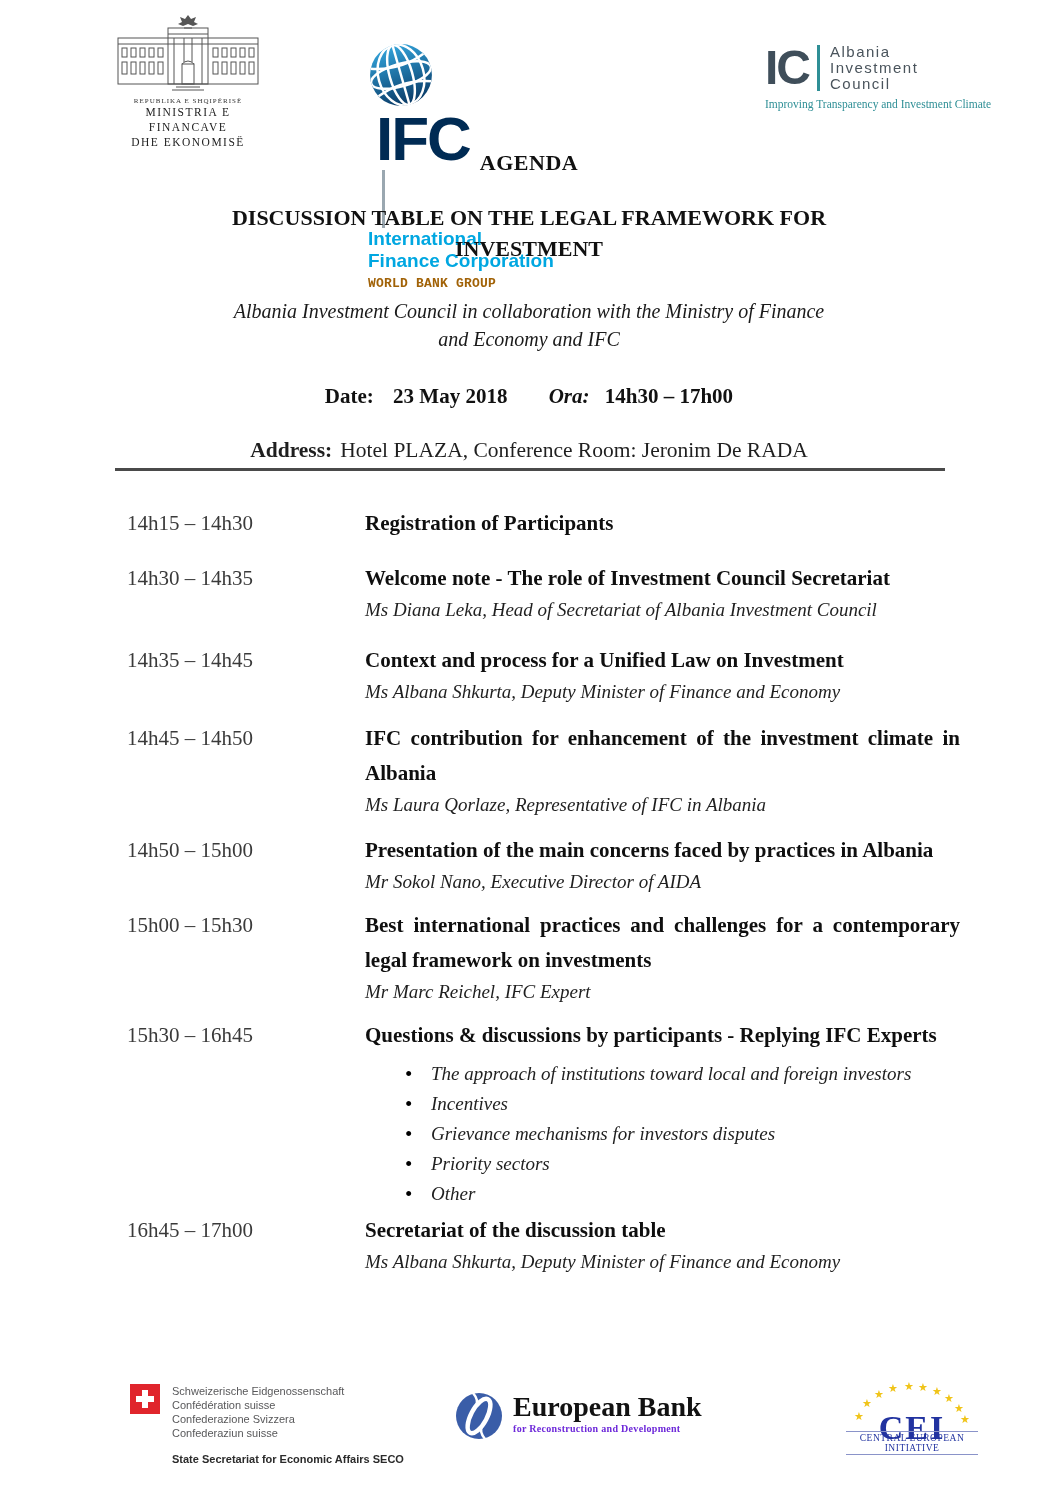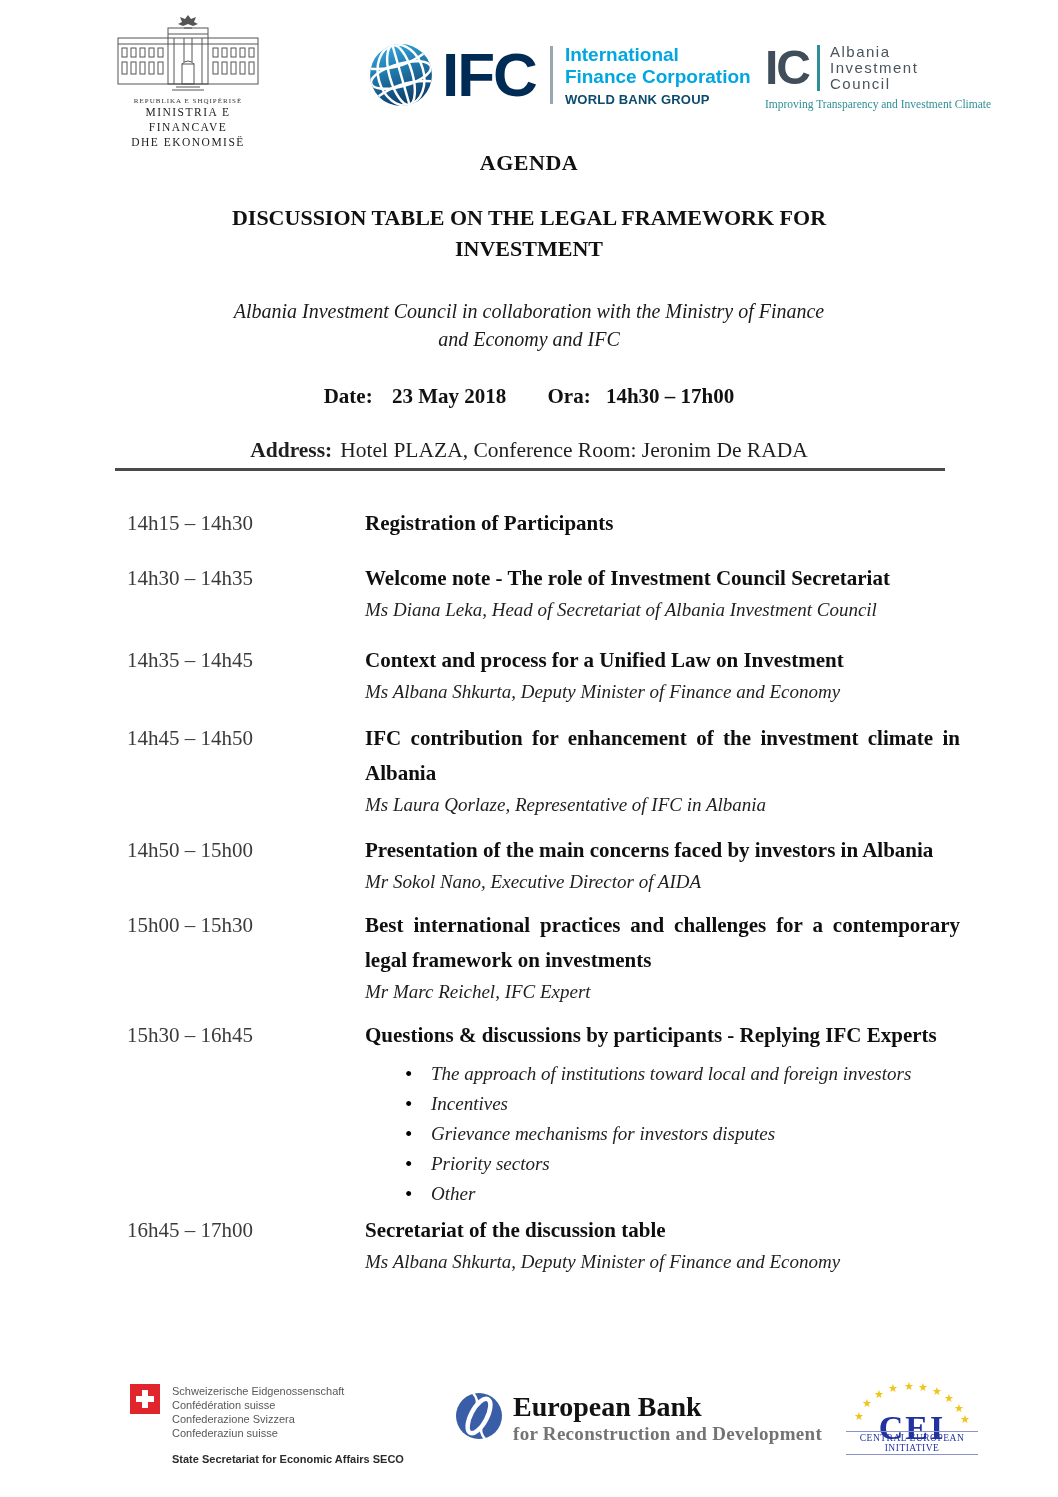--- a/index.html
+++ b/index.html
@@ -4,47 +4,47 @@
 <style>
   html,body{margin:0;padding:0;background:#ffffff;}
   #page{position:relative;width:1058px;height:1497px;background:#ffffff;
         font-family:"Liberation Serif",serif;color:#111;overflow:hidden;}
 
   
   .logo-ministry{position:absolute;left:108px;top:12px;width:160px;text-align:center;}
   .ministry-seal-caption{font-size:7px;letter-spacing:1px;color:#333;margin-top:1px;}
   .ministry-caption{font-size:11.5px;letter-spacing:1.5px;color:#222;line-height:15px;}
 
-  .logo-ifc{position:absolute;left:368px;top:42px;display:flex;align-items:center;}
+  .logo-ifc{position:absolute;left:368px;top:42px;display:flex;flex-direction:column;}
   .ifc-acronym{font-family:"Liberation Sans",sans-serif;font-weight:bold;font-size:62px;
                color:#002b54;letter-spacing:-2px;margin-left:8px;line-height:62px;}
   .ifc-divider{width:3px;height:58px;background:#9aa7b0;margin:0 12px 0 14px;}
   .ifc-text{font-family:"Liberation Sans",sans-serif;line-height:1;}
   .ifc-line{font-weight:bold;font-size:19px;color:#00a7e1;line-height:22px;}
-  .ifc-line3{font-weight:bold;font-size:13px;color:#0c4a6e;margin-top:5px;letter-spacing:.2px;}
+  .ifc-line3{font-weight:bold;font-size:13px;color:#a16207;margin-top:5px;letter-spacing:.2px;font-family:Liberation Mono, monospace;}
 
   .logo-aic{position:absolute;left:765px;top:44px;width:210px;}
   .aic-row{display:flex;align-items:center;}
   .aic-acronym{font-family:"Liberation Sans",sans-serif;font-weight:bold;font-size:48px;
                color:#3f4e5a;line-height:48px;letter-spacing:-2px;}
   .aic-divider{width:3px;height:46px;background:#2f8f96;margin:0 10px 0 8px;}
   .aic-lines{font-family:"Liberation Sans",sans-serif;font-size:15px;color:#4a545c;
              line-height:16px;letter-spacing:1.5px;}
   .aic-tagline{font-family:Liberation Serif, serif;font-size:11.5px;color:#2f8f96;
                margin-top:6px;white-space:nowrap;}
 
   
   .content{position:absolute;top:150px;left:113px;width:832px;text-align:center;}
   .doc-title{font-size:22px;font-weight:bold;letter-spacing:.5px;margin:0;}
   .doc-heading{font-size:22px;font-weight:bold;line-height:31px;max-width:742px;
                margin:26px auto 0;}
   .organizer{font-style:italic;font-size:20px;line-height:28px;margin-top:33px;color:#1a1a1a;}
   .meta-line{font-weight:bold;font-size:21px;margin-top:31px;}
   .meta-date-value{margin-left:14px;}
-  .meta-ora-label{margin-left:36px;}
+  .meta-ora-label{margin-left:36px;font-style:italic;}
   .meta-ora-value{margin-left:10px;}
   .address-line{font-size:21.5px;margin-top:29px;color:#1f1f1f;}
   .address-label{font-weight:bold;margin-right:8px;}
 
   .rule{position:absolute;top:468px;left:115px;width:830px;height:3px;background:#4a4a4a;}
 
   
   .schedule{position:absolute;top:506px;left:127px;width:833px;text-align:left;}
   .row{display:flex;gap:47px;}
   .row:nth-child(1){margin-bottom:20px;}
@@ -70,21 +70,21 @@
   .swiss-flag{width:30px;height:30px;background:#e0252c;position:relative;flex:none;}
   .swiss-flag .v{position:absolute;left:12px;top:6px;width:6px;height:18px;background:#fff;}
   .swiss-flag .h{position:absolute;left:6px;top:12px;width:18px;height:6px;background:#fff;}
   .seco-text{margin-left:12px;}
   .seco-line{font-size:11px;color:#58585a;line-height:14px;}
   .seco-bold{font-size:11px;font-weight:bold;color:#2b2b2b;margin-top:13px;text-align:center;}
 
   .logo-ebrd{position:absolute;left:455px;top:1392px;display:flex;align-items:flex-start;}
   .ebrd-text{margin-left:10px;}
   .ebrd-title{font-weight:bold;font-size:28px;line-height:30px;color:#121212;}
-  .ebrd-subtitle{font-weight:bold;font-size:19px;color:#737373;margin-top:1px;letter-spacing:.3px;}
+  .ebrd-subtitle{font-weight:bold;font-size:10px;color:#6d28d9;margin-top:1px;letter-spacing:.3px;}
 
   .logo-cei{position:absolute;left:852px;top:1381px;width:120px;height:80px;
             font-family:"Liberation Serif",serif;text-align:center;}
   .cei-stars{position:absolute;left:0;top:0;width:120px;height:46px;}
   .cei-stars span{position:absolute;font-size:11px;color:#f0c419;line-height:11px;}
   .cei-acronym{position:absolute;left:0;top:28px;width:120px;text-align:center;
                font-weight:bold;font-size:34px;color:#2233a0;letter-spacing:2px;}
   .cei-caption{position:absolute;left:-6px;top:50px;width:132px;font-size:9.5px;color:#2233a0;
                letter-spacing:.5px;border-top:1px solid #8a93c9;border-bottom:1px solid #8a93c9;
                padding:1px 0;}
@@ -237,21 +237,21 @@
       <div class="time">14h45 – 14h50</div>
       <div class="item-content">
         <div class="item-title">IFC contribution for enhancement of the investment climate in Albania</div>
         <div class="speaker">Ms Laura Qorlaze, Representative of IFC in Albania</div>
 
       </div>
     </div>
       <div class="row">
       <div class="time">14h50 – 15h00</div>
       <div class="item-content">
-        <div class="item-title">Presentation of the main concerns faced by investors in Albania</div>
+        <div class="item-title">Presentation of the main concerns faced by practices in Albania</div>
         <div class="speaker">Mr Sokol Nano, Executive Director of AIDA</div>
 
       </div>
     </div>
       <div class="row">
       <div class="time">15h00 – 15h30</div>
       <div class="item-content">
         <div class="item-title">Best international practices and challenges for a contemporary legal framework on investments</div>
         <div class="speaker">Mr Marc Reichel, IFC Expert</div>
 

